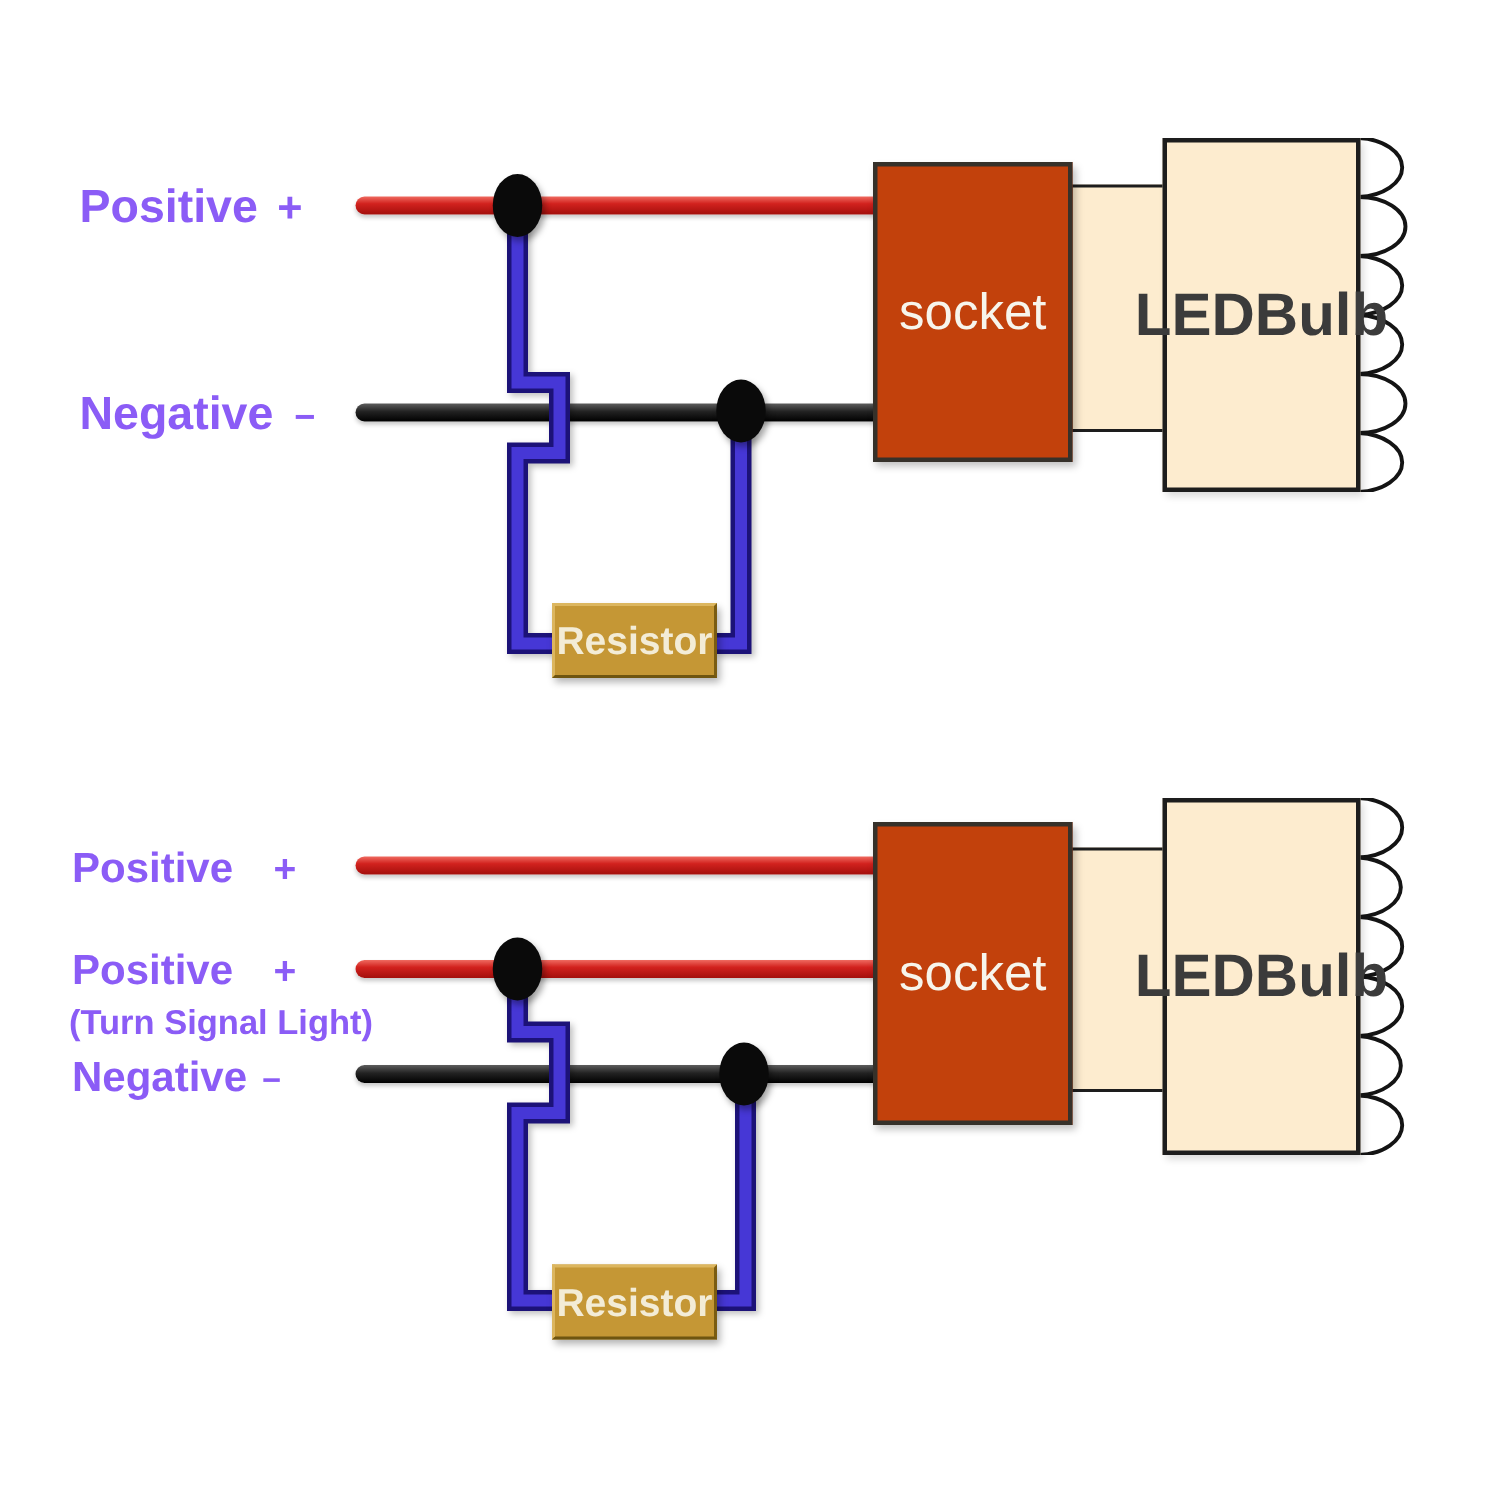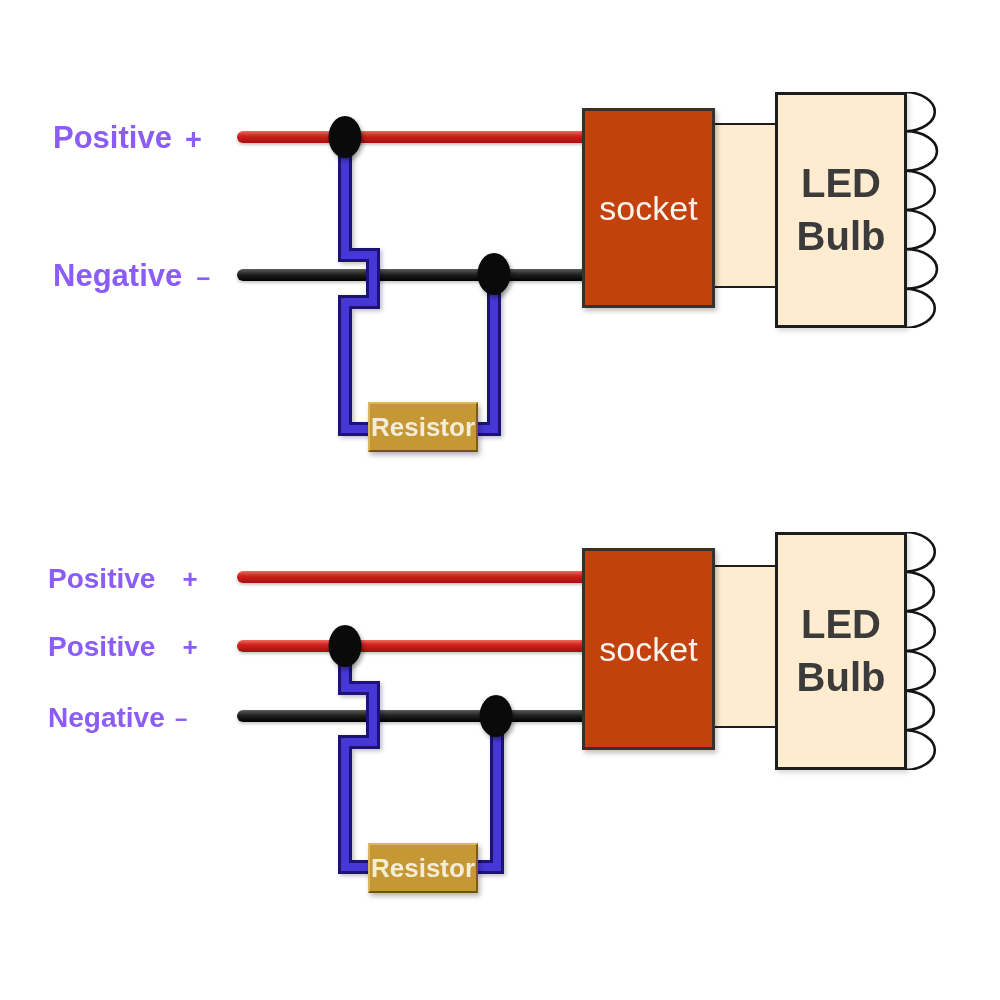--- a/index.html
+++ b/index.html
@@ -30,21 +30,21 @@
   .jumpers{filter:drop-shadow(2px 2px 2px rgba(0,0,0,.25));}
   .dot{fill:#0a0a0a;filter:drop-shadow(2px 3px 2px rgba(0,0,0,.35));}
 
   
   .box{position:absolute;z-index:2;box-sizing:border-box;display:flex;
        align-items:center;justify-content:center;}
   .socket{background:#c2410c;border:3px solid #36312a;color:#f7f5ec;font-size:34px;
           box-shadow:2px 3px 5px rgba(0,0,0,.25);}
   .connector{background:#fdeccf;border:2px solid #1d1d1d;}
   .bulb{background:#fdeccf;border:3px solid #1d1d1d;color:#3b3b3b;font-size:40px;
-        font-weight:bold;flex-direction:column;line-height:53px;
+        font-weight:bold;flex-direction:row;line-height:53px;
         box-shadow:2px 3px 5px rgba(0,0,0,.15);}
   .resistor{background:#c59735;border:2px solid;border-color:#dcb65f #7a5c12 #6f5510 #dcb65f;
             color:#f3ecd6;font-size:26px;font-weight:600;
             box-shadow:2px 3px 5px rgba(0,0,0,.3);}
   .scallops{position:absolute;z-index:2;}
   .lens{fill:#ffffff;stroke:#141414;stroke-width:2.6;}
 </style>
 </head>
 <body>
 
@@ -62,20 +62,23 @@
   <div class="wire red" style="left:237px;top:131px;width:352px;"></div>
   <div class="wire black" style="left:237px;top:269px;width:352px;"></div>
 
   <div class="lbl lbl-main-b" style="left:48px;top:561px;">
     <span>Positive</span>
       <span class="sign plus g27">+</span>
   </div>
   <div class="lbl lbl-main-b" style="left:48px;top:629px;">
     <span>Positive</span>
       <span class="sign plus g27">+</span>
+  </div>
+  <div class="lbl lbl-note" style="left:46px;top:667px;">
+    <span>(Turn Signal Light)</span>
   </div>
   <div class="lbl lbl-main-b" style="left:48px;top:700px;">
     <span>Negative</span>
       <span class="sign minus g10">−</span>
   </div>
 
   <div class="wire red" style="left:237px;top:571px;width:352px;"></div>
   <div class="wire red" style="left:237px;top:640px;width:352px;"></div>
   <div class="wire black" style="left:237px;top:710px;width:352px;"></div>
 

